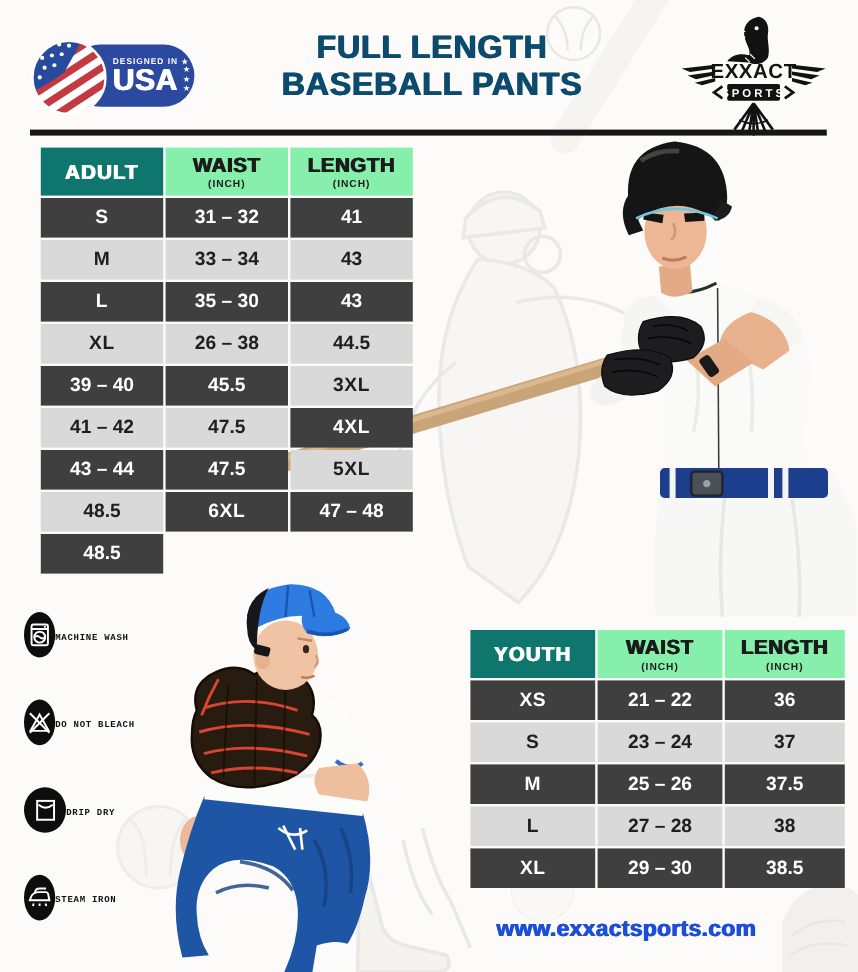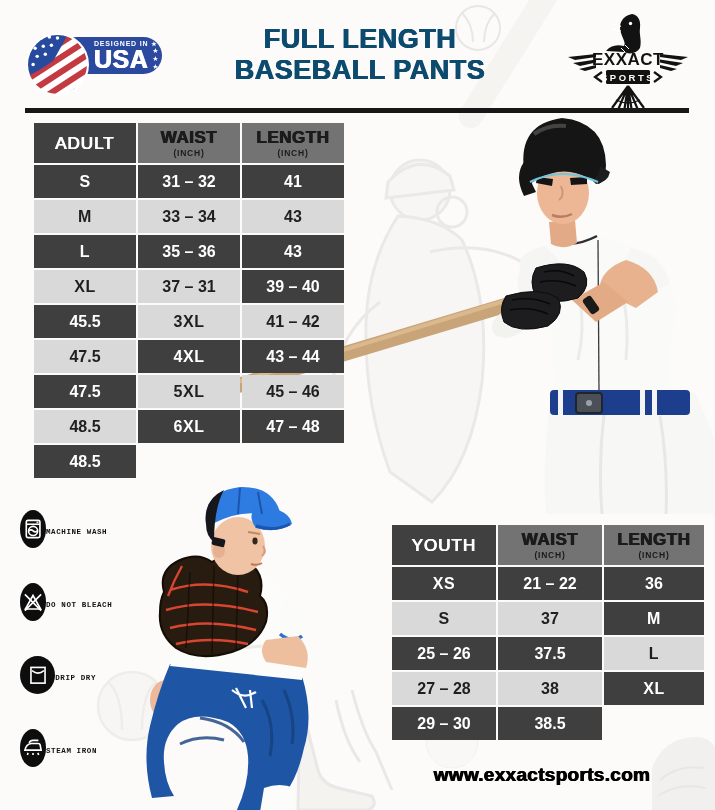--- a/index.html
+++ b/index.html
@@ -6,60 +6,60 @@
   .frame{position:relative;width:715px;height:810px;background:#fcfbfa;overflow:hidden;
          font-family:"Liberation Sans",sans-serif;color:#161616;}
   .abs{position:absolute;}
   .thick{text-shadow:.5px 0 currentColor,-.5px 0 currentColor;}
 
   
   .title{left:180px;top:24px;width:360px;text-align:center;z-index:3;
          font-size:27px;font-weight:800;letter-spacing:.5px;line-height:31px;color:#0c4a6e;}
   .divider{left:25px;top:108px;width:664px;height:5px;background:#171717;z-index:3;}
 
-  .badge-pill{left:58px;top:37px;width:104px;height:37px;border-radius:28px;background:#2b4a9f;
+  .badge-pill{left:58px;top:37px;width:104px;height:52px;border-radius:28px;background:#2b4a9f;
               z-index:3;display:flex;flex-direction:column;justify-content:center;
               padding-left:36px;box-sizing:border-box;color:#fff;}
   .badge-top{font-size:7px;font-weight:700;letter-spacing:.8px;display:flex;align-items:center;gap:3px;}
   .badge-main-row{display:flex;align-items:center;gap:4px;}
   .badge-main{font-size:25px;font-weight:800;letter-spacing:.5px;line-height:24px;}
   .badge-stars{display:flex;flex-direction:column;font-size:7px;line-height:8px;}
   .badge-flag{left:26px;top:33px;width:63px;height:63px;z-index:4;}
 
   .logo{left:566px;top:12px;width:124px;height:104px;z-index:3;}
 
   
   .size-table{display:grid;gap:2px;z-index:2;}
   .adult-table{left:34px;top:123px;grid-template-columns:102px 102px 102px;
                grid-template-rows:40px repeat(9,33px);}
   .youth-table{left:368px;top:525px;grid-template-columns:104px 104px 100px;
                grid-template-rows:40px repeat(5,33px);margin-left:24px;}
   .c{display:flex;flex-direction:column;align-items:center;justify-content:center;line-height:1;}
-  .h-blue{background:#404040;color:#fff;font-size:17px;font-weight:400;letter-spacing:1px;}
-  .h-gray{background:#737373;color:#1b1b1b;font-size:17px;font-weight:800;letter-spacing:.5px;}
+  .h-blue{background:#0f766e;color:#fff;font-size:17px;font-weight:700;letter-spacing:1px;}
+  .h-gray{background:#86efac;color:#1b1b1b;font-size:17px;font-weight:800;letter-spacing:.5px;}
   .h-unit{font-size:8.5px;font-weight:700;letter-spacing:.8px;margin-top:3px;}
   .dark{background:#3f3f3f;color:#fff;}
   .light{background:#d9d9d9;color:#1f1f1f;}
   .cell-size{font-size:16px;font-weight:700;letter-spacing:.5px;}
   .cell-val{font-size:16px;font-weight:700;}
 
   
   .care-item{left:20px;width:76px;display:flex;align-items:center;z-index:2;font-family:Liberation Mono, monospace;}
   .care-circle{width:38px;height:38px;border-radius:50%;background:#0d0d0d;
                display:flex;align-items:center;justify-content:center;}
   .care-label{margin-top:5px;font-size:7.5px;font-weight:700;letter-spacing:.6px;color:#111;
               text-align:center;white-space:nowrap;}
 
   
   .watermarks{left:0;top:0;width:715px;height:810px;z-index:0;}
   .player-photo{left:180px;top:110px;width:535px;height:405px;z-index:1;}
   .kid-photo{left:138px;top:478px;width:250px;height:334px;z-index:1;}
 
-  .footer-url{left:412px;top:764px;width:260px;text-align:center;z-index:2;
-              font-size:19px;font-weight:800;letter-spacing:.3px;color:#000000;}
+  .footer-url{left:392px;top:764px;width:260px;text-align:center;z-index:2;
+              font-size:19px;font-weight:800;letter-spacing:.3px;color:#1d4ed8;}
 </style>
 </head>
 <body>
 
 <div class="frame">
 
   <svg class="abs watermarks" viewBox="0 0 715 810">
     <g stroke="#e8e7e4" fill="none" stroke-width="2">
       <circle cx="478" cy="28" r="22"></circle>
       <path d="M462 13 q11 11 11 29 M495 13 q-11 11 -11 29"></path>
@@ -267,39 +267,39 @@
 
     <div class="c dark cell-size">S</div>
     <div class="c dark cell-val">31 – 32</div>
     <div class="c dark cell-val">41</div>
 
     <div class="c light cell-size">M</div>
     <div class="c light cell-val">33 – 34</div>
     <div class="c light cell-val">43</div>
 
     <div class="c dark cell-size">L</div>
-    <div class="c dark cell-val">35 – 36</div>
+    <div class="c dark cell-val">35 – 30</div>
     <div class="c dark cell-val">43</div>
 
     <div class="c light cell-size">XL</div>
-    <div class="c light cell-val">37 – 31</div>
+    <div class="c light cell-val">26 – 38</div>
+    <div class="c light cell-val">44.5</div>
 
     <div class="c dark cell-val">39 – 40</div>
     <div class="c dark cell-val">45.5</div>
 
     <div class="c light cell-size">3XL</div>
     <div class="c light cell-val">41 – 42</div>
     <div class="c light cell-val">47.5</div>
 
     <div class="c dark cell-size">4XL</div>
     <div class="c dark cell-val">43 – 44</div>
     <div class="c dark cell-val">47.5</div>
 
     <div class="c light cell-size">5XL</div>
-    <div class="c light cell-val">45 – 46</div>
     <div class="c light cell-val">48.5</div>
 
     <div class="c dark cell-size">6XL</div>
     <div class="c dark cell-val">47 – 48</div>
     <div class="c dark cell-val">48.5</div>
   </div>
 
   <div class="abs size-table youth-table">
     <div class="c h-blue thick">YOUTH</div>
     <div class="c h-gray">
@@ -309,20 +309,21 @@
     <div class="c h-gray">
       <span class="thick">LENGTH</span>
       <span class="h-unit">(INCH)</span>
     </div>
 
     <div class="c dark cell-size">XS</div>
     <div class="c dark cell-val">21 – 22</div>
     <div class="c dark cell-val">36</div>
 
     <div class="c light cell-size">S</div>
+    <div class="c light cell-val">23 – 24</div>
     <div class="c light cell-val">37</div>
 
     <div class="c dark cell-size">M</div>
     <div class="c dark cell-val">25 – 26</div>
     <div class="c dark cell-val">37.5</div>
 
     <div class="c light cell-size">L</div>
     <div class="c light cell-val">27 – 28</div>
     <div class="c light cell-val">38</div>
 

